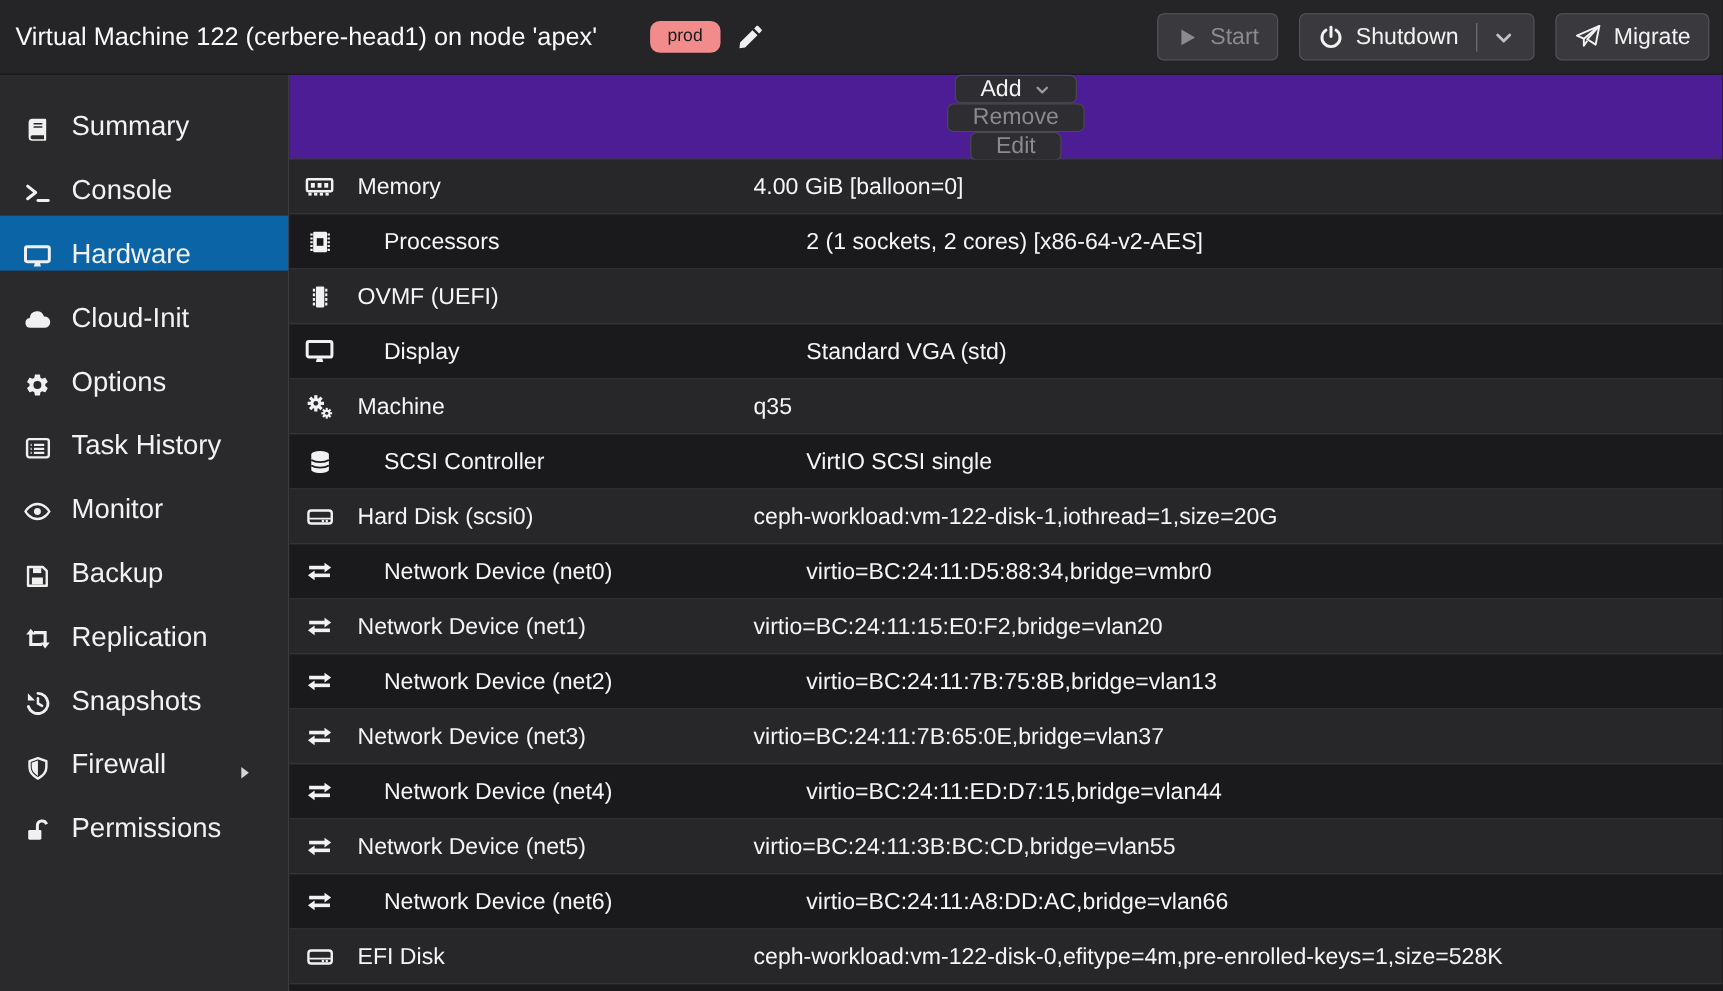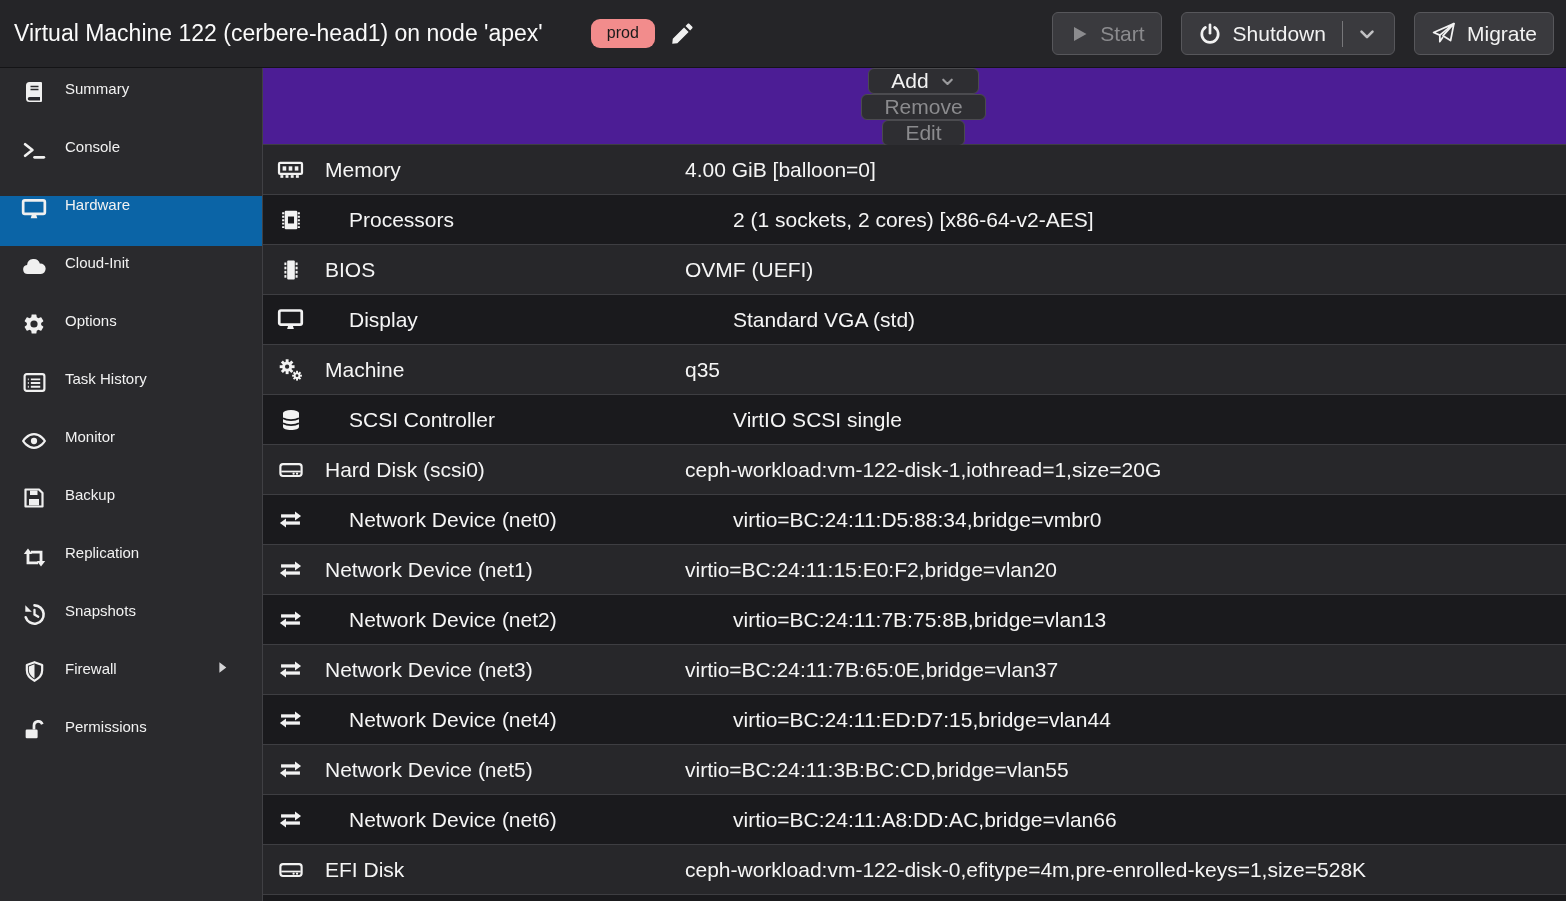--- a/index.html
+++ b/index.html
@@ -34,22 +34,22 @@
   .vdiv { width:1px; height:26px; background:#77777a; margin:0 2px 0 5px; }
   .chev { color:#c2c2c4; display:flex; }
 
   
   .main { display:flex; height:833px; }
   .sidebar {
     width:263px; background:#2a2a2d; border-right:1px solid #404044;
     padding-top:12px; flex:none;
   }
   .nav-item {
-    height:50px; margin-bottom:8px; display:flex; align-items:flex-start;
-    padding:0 10px 0 16px; font-size:15px; color:#f2f2f2; cursor:pointer;
+    height:50px; margin-bottom:8px; display:flex; align-items:flex-end;
+    padding:0 10px 0 16px; font-size:25px; color:#f2f2f2; cursor:pointer;
   }
   .nav-item .nicon { width:36px; display:flex; justify-content:center; margin-right:13px; color:#f0f0f0; }
   .nav-item.selected { background:#0b64a6; }
   .nav-caret { margin-left:auto; margin-right:22px; color:#d5d5d7; display:flex; }
 
   .content { flex:1; display:flex; flex-direction:column; min-width:0; }
 
   
   .toolbar {
     height:77px; background:#4c1d95; border-bottom:1px solid #3e3e42;
@@ -330,21 +330,20 @@
                 <rect x="5.4" y="8.7" width="2" height="2.6"></rect>
                 <rect x="5.4" y="12.9" width="2" height="2.6"></rect>
                 <rect x="5.4" y="17.1" width="2" height="2.6"></rect>
                 <rect x="16.6" y="4.5" width="2" height="2.6"></rect>
                 <rect x="16.6" y="8.7" width="2" height="2.6"></rect>
                 <rect x="16.6" y="12.9" width="2" height="2.6"></rect>
                 <rect x="16.6" y="17.1" width="2" height="2.6"></rect>
               </g>
             </svg>
         </span>
-        <span class="rlabel">BIOS</span>
         <span class="rvalue">OVMF (UEFI)</span>
       </div>
 
       <div class="row dark">
         <span class="ricon">
           <svg width="27" height="27" viewBox="0 0 24 24">
               <rect x="2" y="4" width="20" height="12.5" rx="1.5" fill="none" stroke="currentColor" stroke-width="2.4"></rect>
               <path d="M9 20.5h6l-.9-3h-4.2z" fill="currentColor"></path>
             </svg>
         </span>

